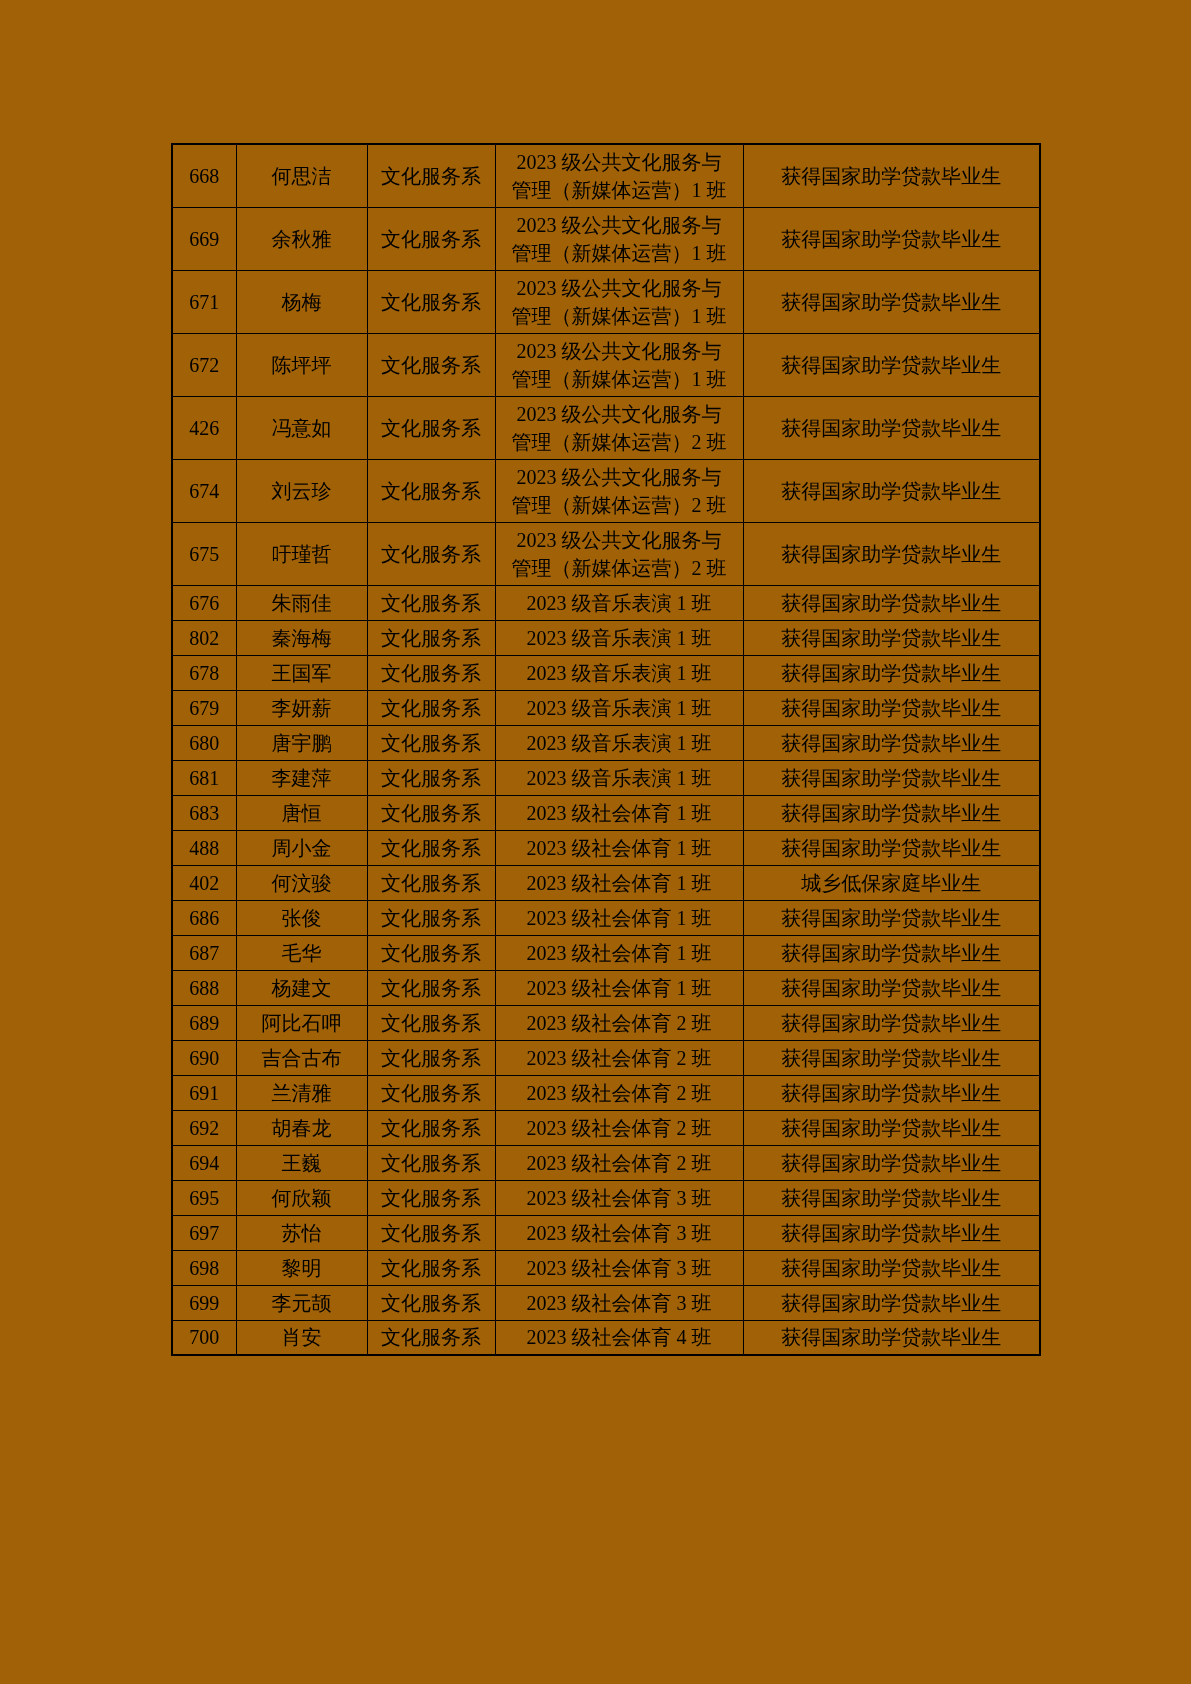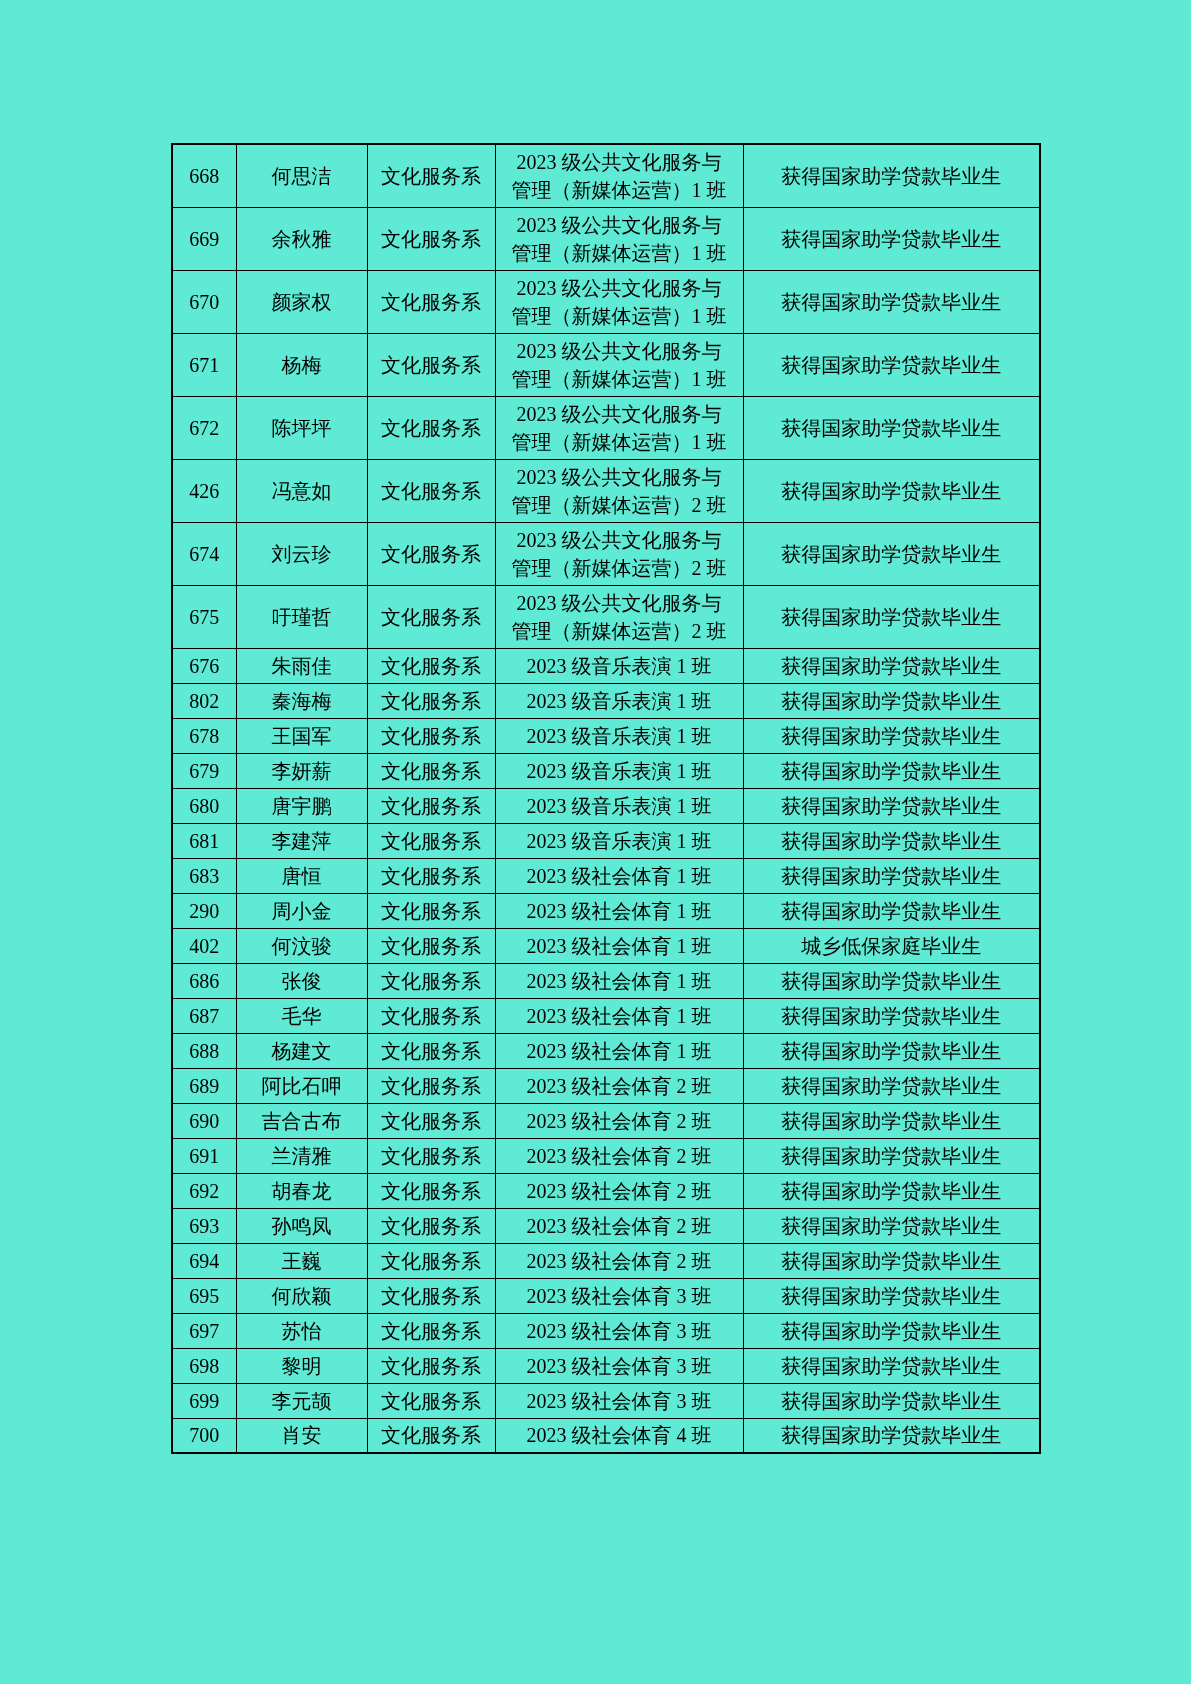--- a/index.html
+++ b/index.html
@@ -4,21 +4,21 @@
 <style>
   html, body {
     margin: 0;
     padding: 0;
     background: #ffffff;
   }
   .page {
     position: relative;
     width: 1191px;
     height: 1684px;
-    background: #5eead4;
+    background: #a16207;
     font-family: "Liberation Serif", "DejaVu Serif", serif;
     color: #000000;
     overflow: hidden;
   }
   table.student-table {
     position: absolute;
     left: 171px;
     top: 143px;
     width: 868px;
     border-collapse: collapse;
@@ -62,28 +62,20 @@
         </tr>
         <tr class="row-tall">
           <td class="col-no">669</td>
           <td>余秋雅</td>
           <td>文化服务系</td>
           <td>2023 级公共文化服务与
 管理（新媒体运营）1 班</td>
           <td>获得国家助学贷款毕业生</td>
         </tr>
         <tr class="row-tall">
-          <td class="col-no">670</td>
-          <td>颜家权</td>
-          <td>文化服务系</td>
-          <td>2023 级公共文化服务与
-管理（新媒体运营）1 班</td>
-          <td>获得国家助学贷款毕业生</td>
-        </tr>
-        <tr class="row-tall">
           <td class="col-no">671</td>
           <td>杨梅</td>
           <td>文化服务系</td>
           <td>2023 级公共文化服务与
 管理（新媒体运营）1 班</td>
           <td>获得国家助学贷款毕业生</td>
         </tr>
         <tr class="row-tall">
           <td class="col-no">672</td>
           <td>陈坪坪</td>
@@ -159,21 +151,21 @@
           <td>获得国家助学贷款毕业生</td>
         </tr>
         <tr class="row-short">
           <td class="col-no">683</td>
           <td>唐恒</td>
           <td>文化服务系</td>
           <td>2023 级社会体育 1 班</td>
           <td>获得国家助学贷款毕业生</td>
         </tr>
         <tr class="row-short">
-          <td class="col-no">290</td>
+          <td class="col-no">488</td>
           <td>周小金</td>
           <td>文化服务系</td>
           <td>2023 级社会体育 1 班</td>
           <td>获得国家助学贷款毕业生</td>
         </tr>
         <tr class="row-short">
           <td class="col-no">402</td>
           <td>何汶骏</td>
           <td>文化服务系</td>
           <td>2023 级社会体育 1 班</td>
@@ -217,27 +209,20 @@
         <tr class="row-short">
           <td class="col-no">691</td>
           <td>兰清雅</td>
           <td>文化服务系</td>
           <td>2023 级社会体育 2 班</td>
           <td>获得国家助学贷款毕业生</td>
         </tr>
         <tr class="row-short">
           <td class="col-no">692</td>
           <td>胡春龙</td>
-          <td>文化服务系</td>
-          <td>2023 级社会体育 2 班</td>
-          <td>获得国家助学贷款毕业生</td>
-        </tr>
-        <tr class="row-short">
-          <td class="col-no">693</td>
-          <td>孙鸣凤</td>
           <td>文化服务系</td>
           <td>2023 级社会体育 2 班</td>
           <td>获得国家助学贷款毕业生</td>
         </tr>
         <tr class="row-short">
           <td class="col-no">694</td>
           <td>王巍</td>
           <td>文化服务系</td>
           <td>2023 级社会体育 2 班</td>
           <td>获得国家助学贷款毕业生</td>

